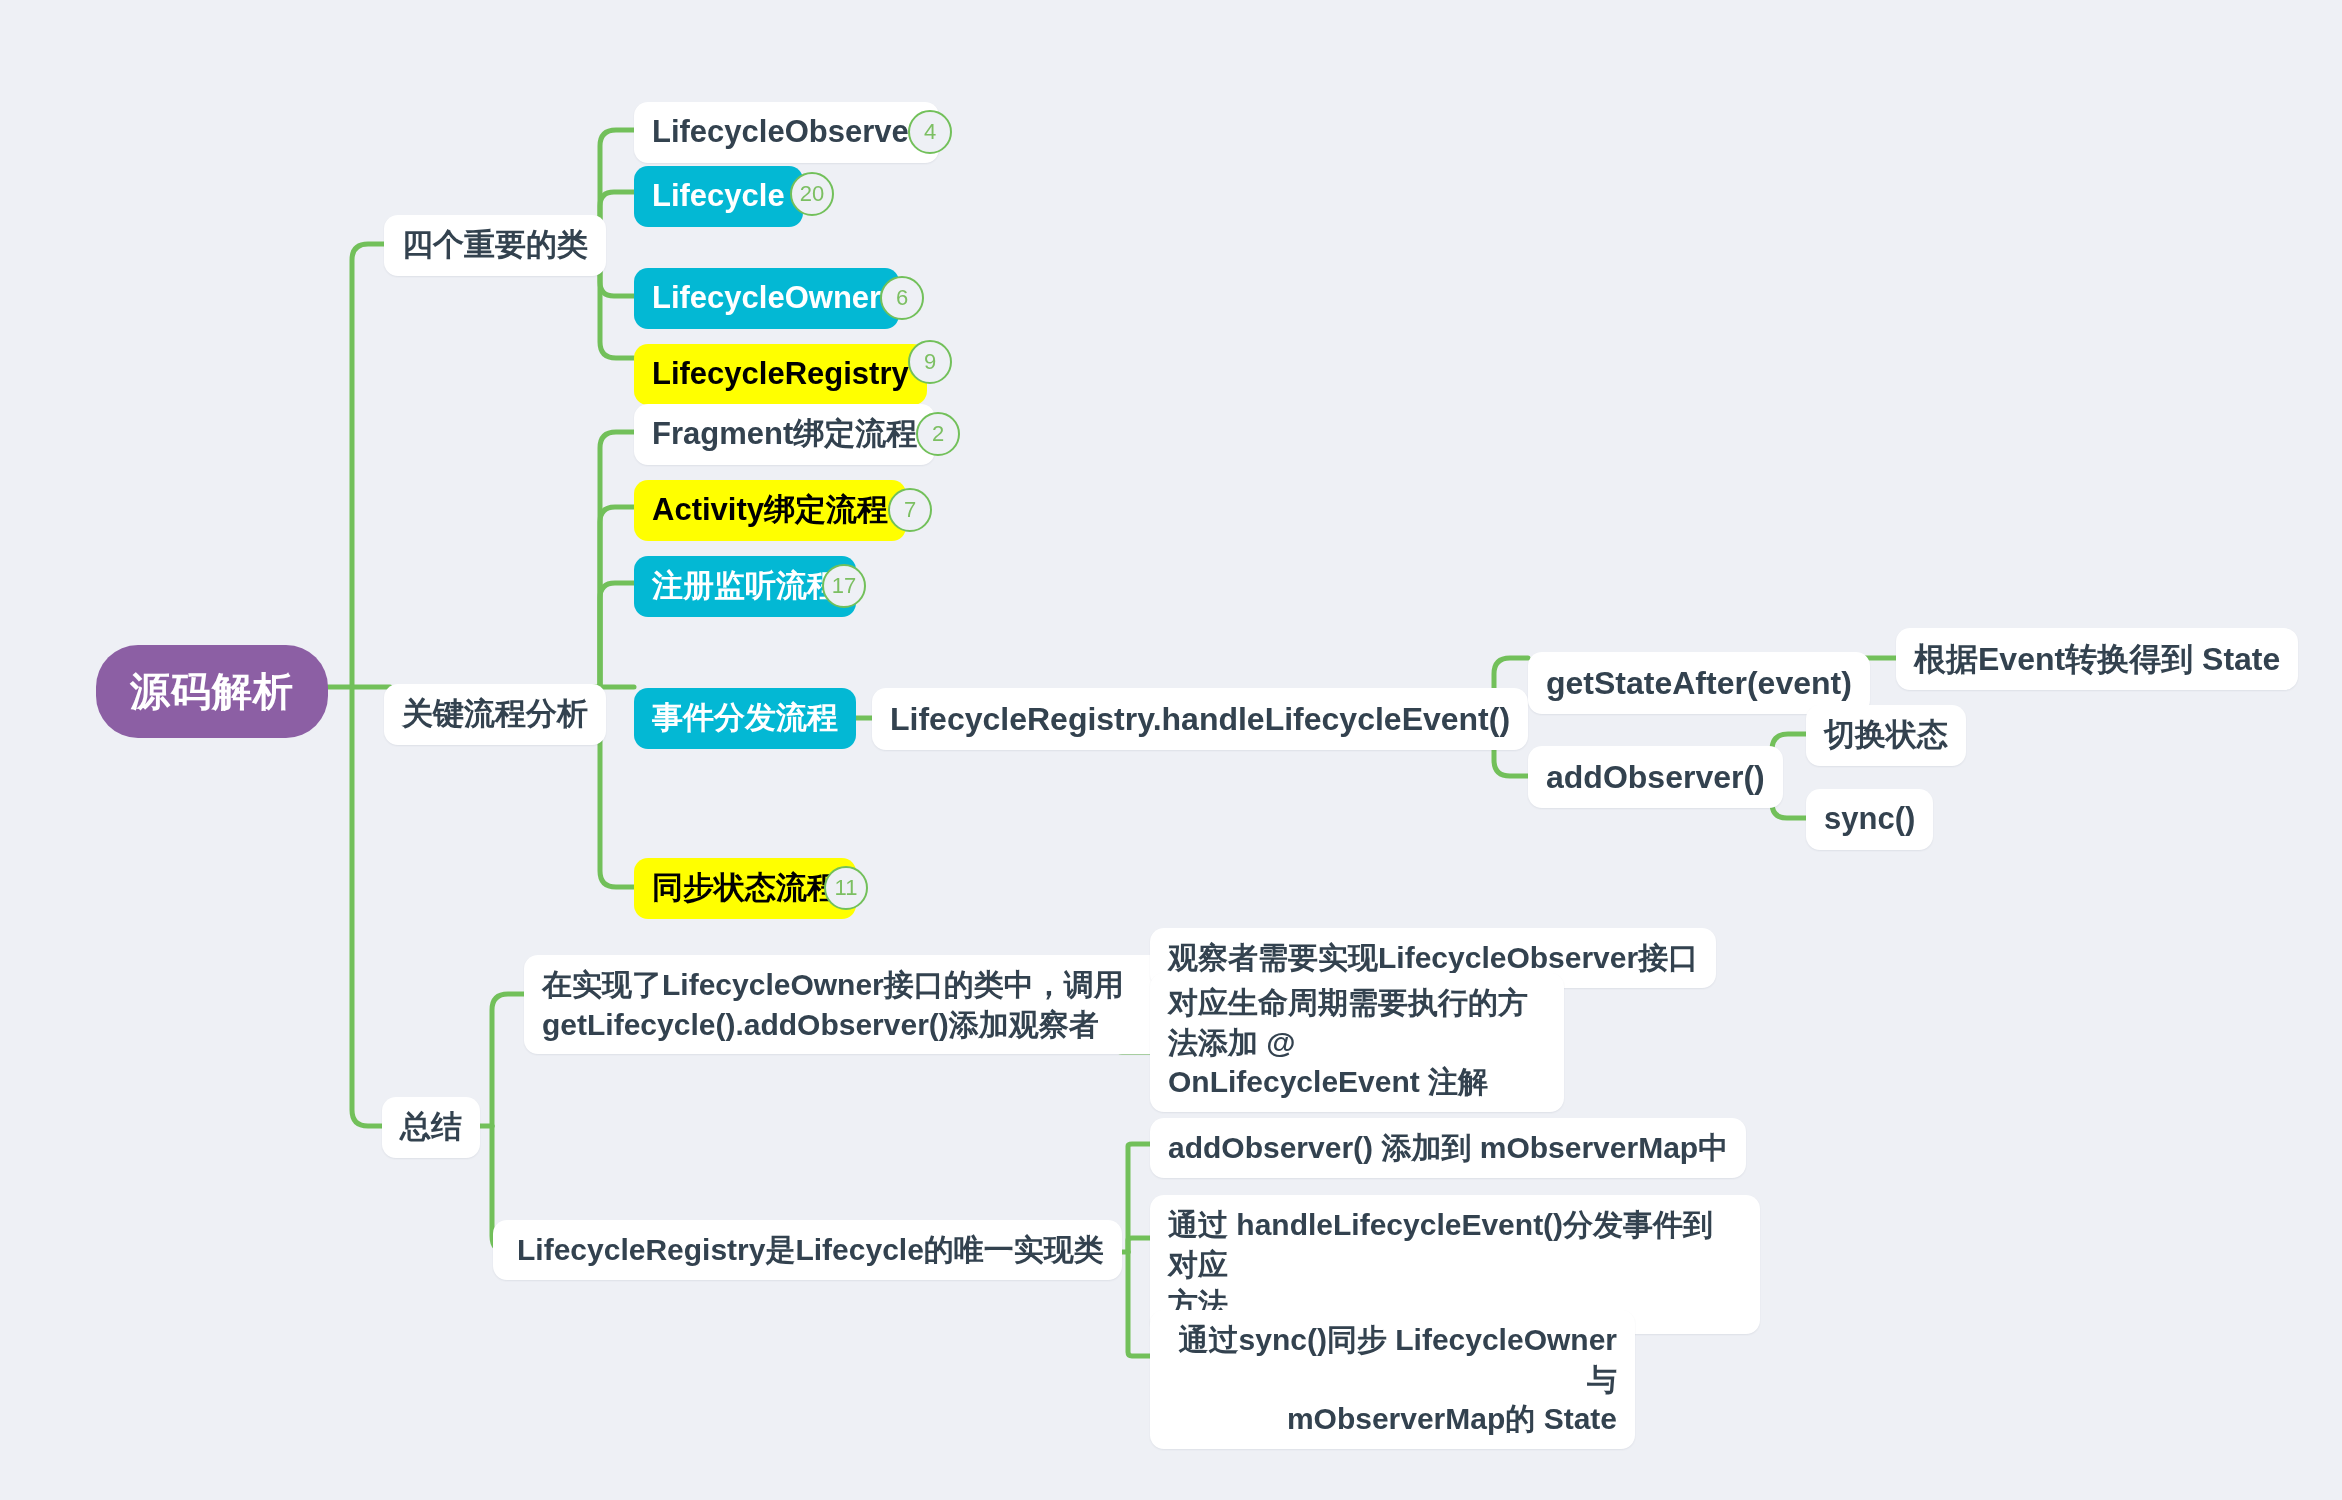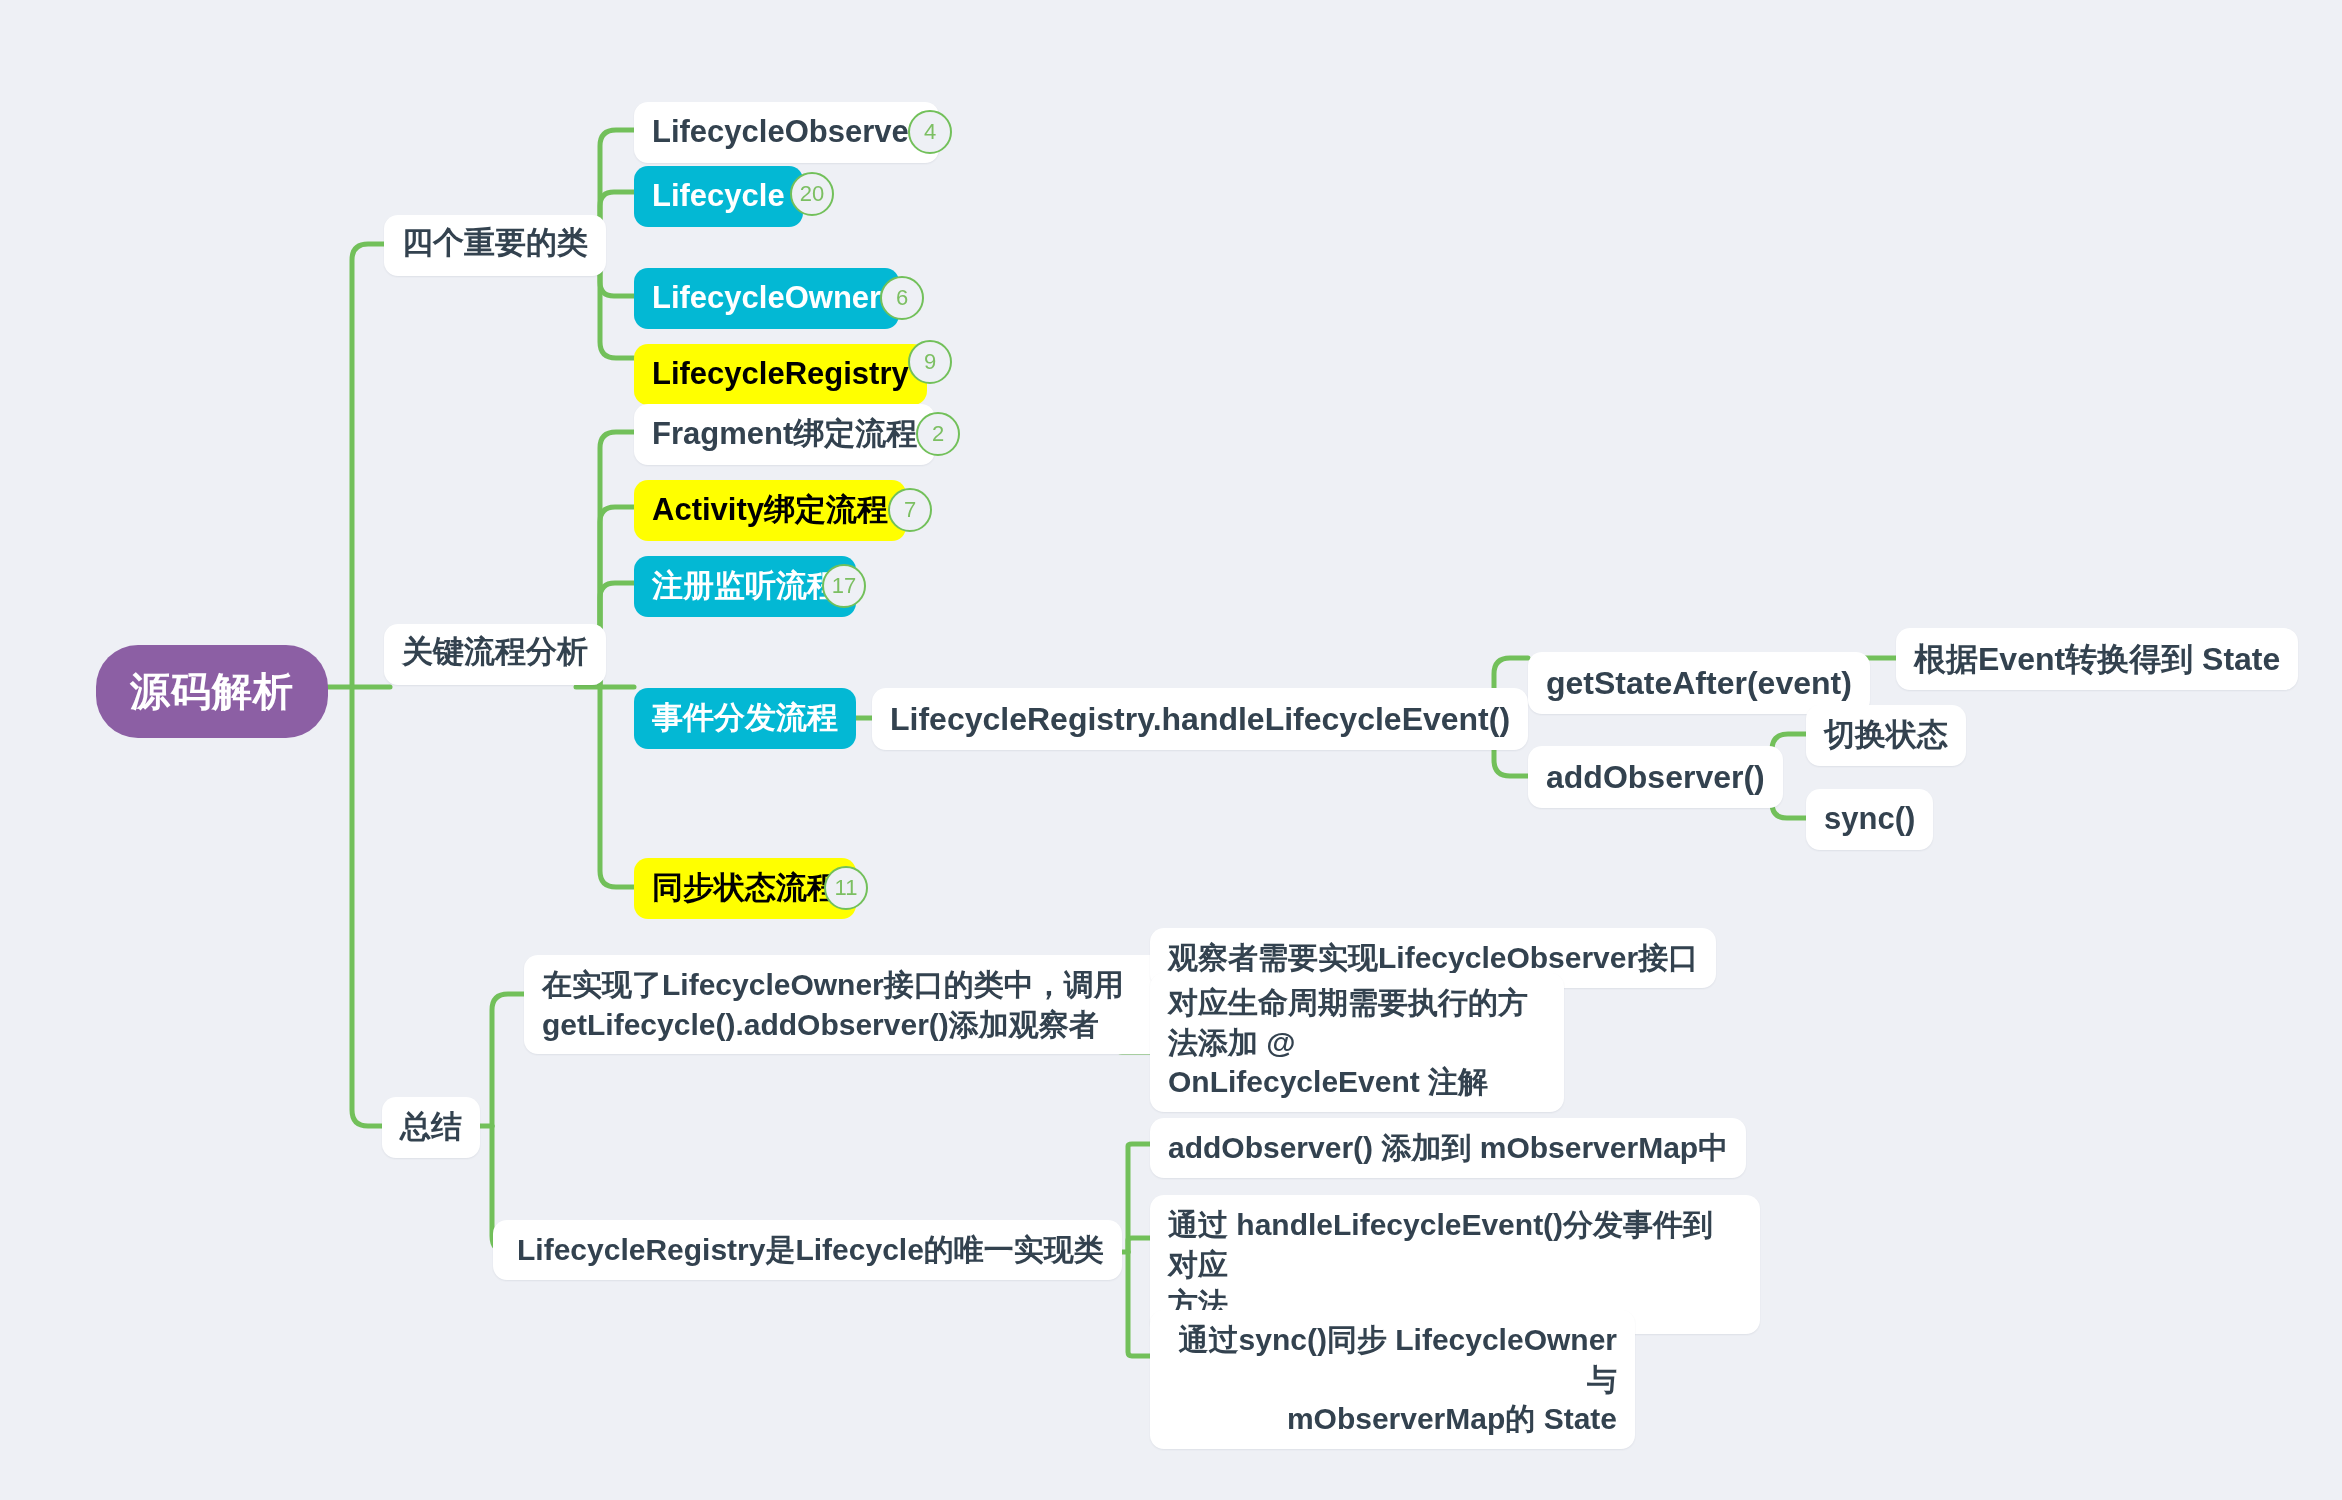--- a/index.html
+++ b/index.html
@@ -98,25 +98,25 @@
       <path d="M 1128 1252 L 1128 1146 Q 1128 1144 1132 1144 L 1150 1144"></path>
       <path d="M 1128 1252 L 1128 1240 Q 1128 1238 1132 1238 L 1150 1238"></path>
       <path d="M 1128 1252 L 1128 1352 Q 1128 1356 1132 1356 L 1150 1356"></path>
     </g>
   </svg>
 
   <div class="node root" style="left:96px;top:645px;">
     <span>源码解析</span>
   </div>
 
-  <div class="node white f31" style="left:384px;top:215px;font-family:Liberation Mono, monospace;">
+  <div class="node white f31" style="left:384px;top:215px;">
     <span>四个重要的类</span>
   </div>
 
-  <div class="node white f31" style="left:384px;top:624px;font-family:Liberation Mono, monospace;">
+  <div class="node white f31" style="left:384px;top:684px;">
     <span>关键流程分析</span>
   </div>
 
   <div class="node white f31" style="left:382px;top:1097px;">
     <span>总结</span>
   </div>
 
   <div class="node white f31" style="left:634px;top:102px;">
     <span>LifecycleObserver</span>
   </div>

